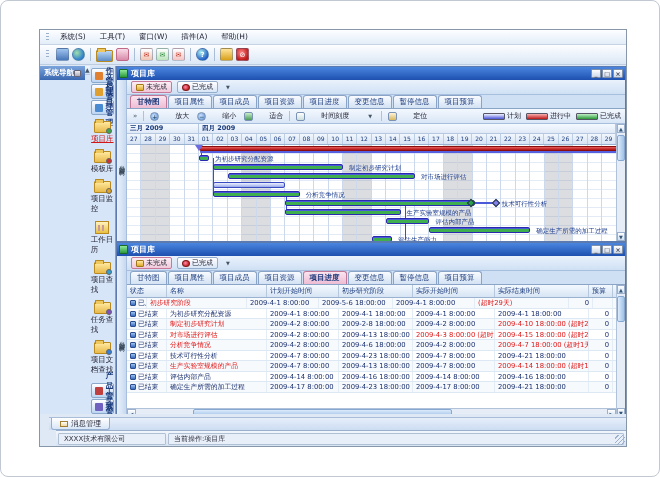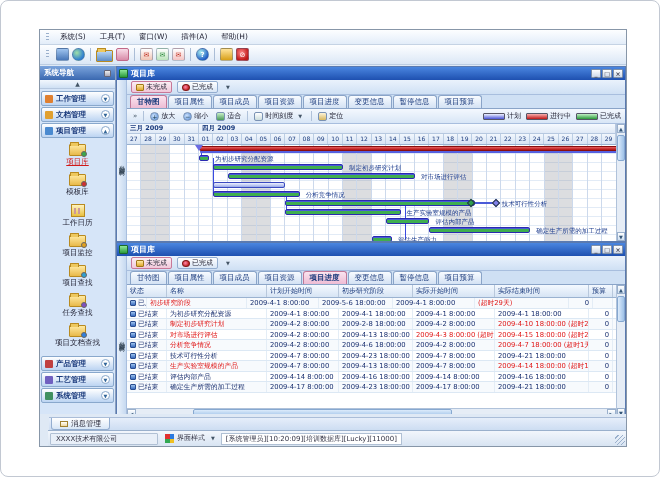--- a/index.html
+++ b/index.html
@@ -22,21 +22,21 @@
   .ticon.mail-chart { background:linear-gradient(#fff,#bce4bc); color:#2a8a3a; }
   .ticon.mail-flag { background:linear-gradient(#fff,#f4c4c4); color:#c03020; }
   .ticon.help { background:radial-gradient(circle at 35% 30%, #aee, #1e5bc6 75%); border-radius:50%; font-weight:bold; }
   .ticon.lock { background:linear-gradient(#ffe49a,#d8a018); }
   .ticon.block { background:radial-gradient(circle at 40% 35%, #f88, #c01818 75%); }
 
   
   .bodyrow { position:absolute; left:0; right:0; top:36px; bottom:32px; display:flex; }
 
   
-  .sidebar { width:76px; background:#d6e5f8; border-right:1px solid #8aa0c0; display:flex; flex-direction:column; overflow:hidden; }
+  .sidebar { width:76px; background:#d6e5f8; border-right:1px solid #8aa0c0; display:flex; flex-direction:row; overflow:hidden; }
   .nav-header { height:14px; flex:none; display:flex; align-items:center; justify-content:space-between; padding:0 4px; background:linear-gradient(#7ba4dc,#3a68b0); color:#fff; font-size:7.5px; font-weight:bold; }
   .pin { width:7px; height:7px; background:linear-gradient(#eee,#aab); border:1px solid #667; border-radius:1px; }
   .collapse-row { height:9px; flex:none; background:linear-gradient(#f2f7fd,#cfe0f4); border-bottom:1px solid #b6c8e0; text-align:center; font-size:6px; color:#456; line-height:8px; }
   .groups { flex:1; overflow:hidden; padding:1px; }
   .group-header { height:15px; display:flex; align-items:center; gap:3px; padding:0 3px; margin:1px 0; background:linear-gradient(#ffffff,#bcd4f2); border:1px solid #89a8cc; border-radius:2px; color:#1a3a7c; font-weight:bold; font-size:7.5px; }
   .g-icon { width:8px; height:8px; border-radius:1px; flex:none; }
   .group-header .arrow { margin-left:auto; width:9px; height:9px; border:1px solid #89a8cc; border-radius:50%; background:#fff; font-size:5px; color:#369; display:flex; align-items:center; justify-content:center; }
   .g-items { padding:2px 0 3px; }
   .nav-item { display:flex; flex-direction:column; align-items:center; margin-bottom:4px; cursor:default; }
   .folder { width:17px; height:12px; background:linear-gradient(#ffe9a0,#e8b94a); border:1px solid #b88a20; border-radius:1px; position:relative; margin-top:3px; }
@@ -66,21 +66,21 @@
   .ic.unfinished { background:linear-gradient(#ffe9a0,#e0a830); border:1px solid #a07818; }
   .ic.finished { background:radial-gradient(circle at 40% 40%, #f8a, #c02020 75%); border:1px solid #801414; border-radius:50%; }
   .drop { font-size:5px; color:#456; padding:0 3px; }
 
   .tabsrow { height:14px; flex:none; display:flex; align-items:flex-end; padding-left:3px; background:#cfe0f4; border-bottom:1px solid #8aa4c8; }
   .tab { height:13px; padding:0 6px; margin-right:1px; font-size:7.5px; line-height:12px; color:#1a3a7c; border:1px solid #8aa4c8; border-bottom:none; border-radius:3px 3px 0 0; background:linear-gradient(#f8fbff,#d4e2f4); white-space:nowrap; }
   .tab.selected { background:linear-gradient(#fbe4ef,#eebcd4); border-color:#c07898; font-weight:bold; }
 
   
   .gtoolbar { height:15px; flex:none; display:flex; align-items:center; gap:4px; padding:0 4px; background:linear-gradient(#f4f8fe,#d8e6f6); border-bottom:1px solid #a8bede; font-size:7px; color:#223; }
-  .gtool { display:flex; align-items:center; gap:2px; padding:0 2px; }
+  .gtool { display:flex; align-items:center; gap:16px; padding:0 2px; }
   .gt-ic { width:9px; height:9px; border-radius:2px; border:1px solid #7a92b4; display:flex; align-items:center; justify-content:center; font-size:6px; color:#fff; }
   .gt-ic.zoomin,.gt-ic.zoomout { background:radial-gradient(circle at 40% 40%, #cfe4ff, #6898d8 80%); color:#134; border-radius:50%; }
   .gt-ic.fit { background:linear-gradient(#c8f0c8,#4a9a5a); }
   .gt-ic.time { background:linear-gradient(#fff,#cdd); color:#345; }
   .gt-ic.loc { background:linear-gradient(#fdf3d8,#d8b860); color:#543; }
   .chev { color:#456; font-size:7px; padding:0 2px; }
   .gsep { width:1px; height:10px; background:#b0c2da; }
   .legend { margin-left:auto; display:flex; align-items:center; gap:5px; }
   .lgitem { display:flex; align-items:center; gap:2px; font-size:7px; color:#223; }
   .lgswatch { width:22px; height:7px; border:1px solid #556; border-radius:1px; }
@@ -126,21 +126,21 @@
   .td.red { color:#e01818; }
   .td.num { text-align:right; }
   .st-ic { display:inline-block; width:6px; height:6px; margin-right:2px; background:linear-gradient(#9ec4ee,#3a6cc0); border:1px solid #2a4e90; vertical-align:middle; border-radius:1px; }
   .tbl-wrap { flex:1; display:flex; overflow:hidden; }
   .tbl-main { flex:1; display:flex; flex-direction:column; overflow:hidden; }
 
   
   .msgrow { position:absolute; left:9px; right:0; bottom:16px; height:13px; background:linear-gradient(#e6eefa,#cdddf2); border-top:1px solid #aabdd8; display:flex; align-items:center; }
   .msgtab { display:flex; align-items:center; gap:3px; height:12px; padding:0 8px; margin-left:2px; background:linear-gradient(#ffffff,#d8e6f6); border:1px solid #94aed0; border-top:none; border-radius:0 0 3px 3px; font-size:7.5px; color:#223; }
   .msg-ic { width:8px; height:6px; background:linear-gradient(#fff,#f0d8a0); border:1px solid #a08030; }
-  .statusbar { position:absolute; left:8px; right:0; bottom:0; height:16px; background:linear-gradient(#f2f6fc,#d8e4f2); border-top:1px solid #9ab0cc; display:flex; align-items:center; padding:2px 2px; gap:2px; font-size:7px; color:#334; }
+  .statusbar { position:absolute; left:16px; right:0; bottom:0; height:16px; background:linear-gradient(#f2f6fc,#d8e4f2); border-top:1px solid #9ab0cc; display:flex; align-items:center; padding:2px 2px; gap:2px; font-size:7px; color:#334; }
   .sseg { height:12px; line-height:11px; padding:0 5px; border:1px solid #b0c0d4; border-radius:1px; background:#e8eff8; white-space:nowrap; overflow:hidden; }
   .sseg.s1 { width:108px; } .sseg.s2 { flex:1; }
   .sseg.s3 { display:flex; align-items:center; gap:3px; background:transparent; border:none; }
   .quad { width:9px; height:9px; display:grid; grid-template-columns:1fr 1fr; }
   .quad i { display:block; } .q1{background:#e03030;} .q2{background:#2a7ae0;} .q3{background:#32a852;} .q4{background:#f0c020;}
   .session { border:1px solid #b0c0d4; background:#fff; padding:0 4px; height:12px; line-height:11px; }
   .grip { position:absolute; right:1px; bottom:1px; width:10px; height:10px; background:repeating-linear-gradient(135deg,transparent 0 2px,#9ab0cc 2px 3px); }
 </style>
 </head>
 <body>
@@ -202,28 +202,28 @@
                 </div>
                 <span class="nav-label">项目库</span>
               </div>
               <div class="nav-item">
                 <div class="folder">
                   <span class="badge" style="background: rgb(208, 48, 48);"></span>
                 </div>
                 <span class="nav-label">模板库</span>
               </div>
               <div class="nav-item">
+                <div class="folder">
+                  <span class="badge" style="background: rgb(224, 160, 32);"></span>
+                </div>
+                <span class="nav-label">项目监控</span>
+              </div>
+              <div class="nav-item">
                 <div class="cal"></div>
                 <span class="nav-label">工作日历</span>
-              </div>
-              <div class="nav-item">
-                <div class="folder">
-                  <span class="badge" style="background: rgb(224, 160, 32);"></span>
-                </div>
-                <span class="nav-label">项目监控</span>
               </div>
               <div class="nav-item">
                 <div class="folder">
                   <span class="badge" style="background: rgb(48, 160, 208);"></span>
                 </div>
                 <span class="nav-label">项目查找</span>
               </div>
               <div class="nav-item">
                 <div class="folder">
                   <span class="badge" style="background: rgb(128, 80, 192);"></span>
@@ -614,28 +614,18 @@
 
     <div class="msgrow">
       <div class="msgtab">
         <span class="msg-ic"></span>
         <span>消息管理</span>
       </div>
     </div>
 
     <div class="statusbar">
       <div class="sseg s1">XXXX技术有限公司</div>
-      <div class="sseg s3">
-        <span class="quad">
-            <i class="q1"></i>
-            <i class="q2"></i>
-            <i class="q3"></i>
-            <i class="q4"></i>
-          </span>
-        <span>界面样式</span>
-        <span class="drop">▼</span>
-        <span class="session">[系统管理员][10:20:09][培训数据库][Lucky][11000]</span>
-      </div>
+      <div class="sseg s2">当前操作:项目库</div>
       <div class="grip"></div>
     </div>
 
   </div>
 </div>
 
 </body></html>

